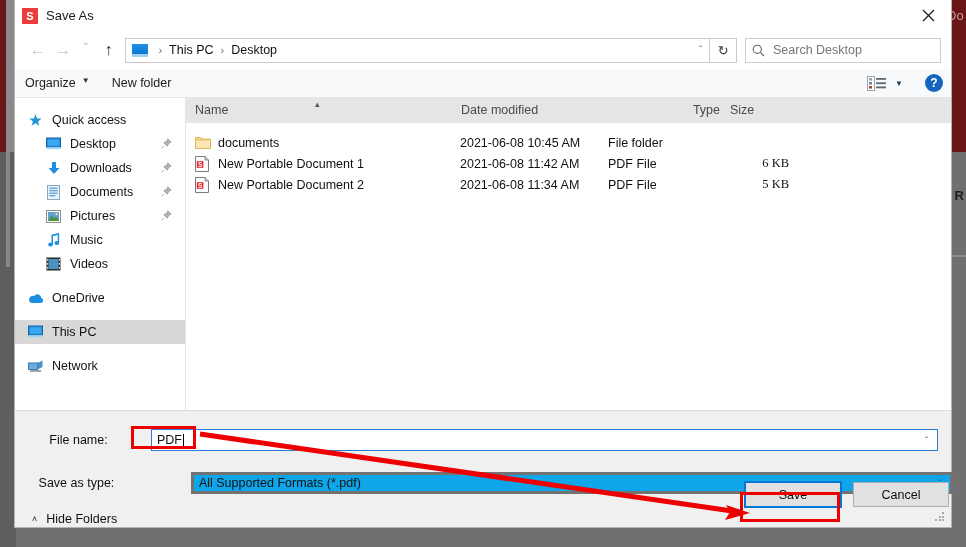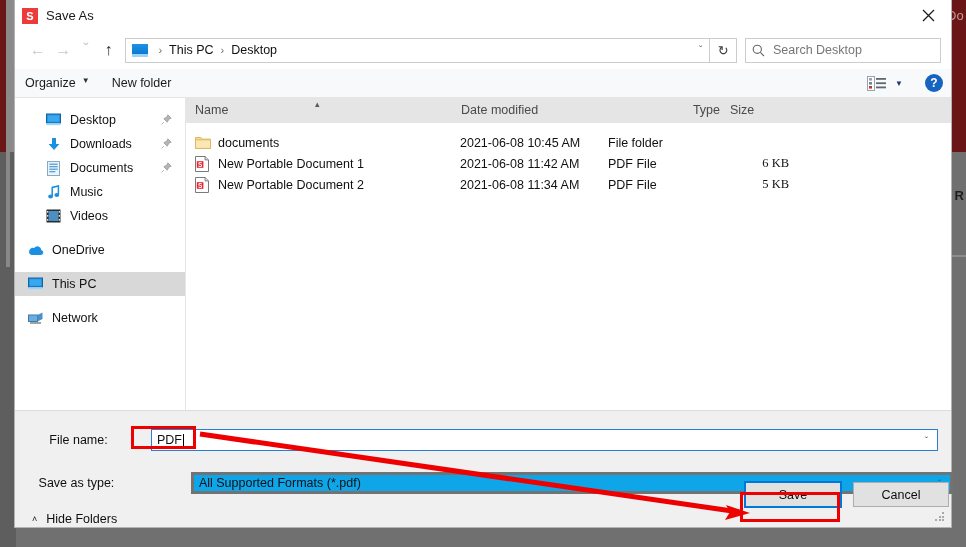--- a/index.html
+++ b/index.html
@@ -314,20 +314,28 @@
       </span>
       <span id="view-caret">▼</span>
       <span id="help-btn">?</span>
     </div>
   </div>
 
   <div id="body-split">
 
     <div id="sidebar">
 
+      <div class="nav-item root">
+        <span class="nav-ico">
+          <svg width="15" height="15" viewBox="0 0 15 15">
+              <path d="M7.5 1.2 L9.1 5.4 L13.6 5.6 L10.1 8.4 L11.3 12.8 L7.5 10.2 L3.7 12.8 L4.9 8.4 L1.4 5.6 L5.9 5.4 Z" fill="#2196d3"></path>
+            </svg>
+        </span>
+        <span>Quick access</span>
+      </div>
 
       <div class="nav-item indent">
         <span class="nav-ico">
           <svg width="15" height="14" viewBox="0 0 15 14">
               <rect x="0.5" y="1" width="14" height="9" fill="#1f8fe0" stroke="#1464a0"></rect>
               <rect x="1.8" y="2.3" width="11.4" height="6.4" fill="#3aa7f0"></rect>
               <rect x="0.5" y="10.2" width="14" height="2" fill="#9ed5f7"></rect>
             </svg>
         </span>
         <span>Desktop</span>
@@ -363,20 +371,36 @@
             </svg>
         </span>
         <span>Documents</span>
         <span class="pin">
           <svg width="11" height="11" viewBox="0 0 11 11">
               <path d="M6.8 0.8 L10.2 4.2 L8.2 4.9 L6.2 8.2 L2.8 4.8 L6.1 2.8 Z M2.9 8.1 L0.6 10.4" stroke="#9a9a9a" fill="#b5b5b5" stroke-width="0.8"></path>
             </svg>
         </span>
       </div>
 
+      <div class="nav-item indent">
+        <span class="nav-ico">
+          <svg width="15" height="13" viewBox="0 0 15 13">
+              <rect x="0.5" y="0.5" width="14" height="12" fill="#fff" stroke="#8d8d8d"></rect>
+              <rect x="2" y="2" width="11" height="9" fill="#5ea3d8"></rect>
+              <path d="M2 11 L5.5 5.5 L8 8.5 L10 6.5 L13 11 Z" fill="#4d8f3d"></path>
+              <circle cx="10.6" cy="4" r="1.2" fill="#f3e37a"></circle>
+            </svg>
+        </span>
+        <span>Pictures</span>
+        <span class="pin">
+          <svg width="11" height="11" viewBox="0 0 11 11">
+              <path d="M6.8 0.8 L10.2 4.2 L8.2 4.9 L6.2 8.2 L2.8 4.8 L6.1 2.8 Z M2.9 8.1 L0.6 10.4" stroke="#9a9a9a" fill="#b5b5b5" stroke-width="0.8"></path>
+            </svg>
+        </span>
+      </div>
 
       <div class="nav-item indent">
         <span class="nav-ico">
           <svg width="12" height="15" viewBox="0 0 12 15">
               <path d="M4.2 11.2 V2.4 L10.4 0.9 V9.6" stroke="#1b8fe0" stroke-width="1.5" fill="none"></path>
               <ellipse cx="2.6" cy="11.6" rx="2.4" ry="2" fill="#1b8fe0"></ellipse>
               <ellipse cx="8.8" cy="10" rx="2.4" ry="2" fill="#1b8fe0"></ellipse>
             </svg>
         </span>
         <span>Music</span>

